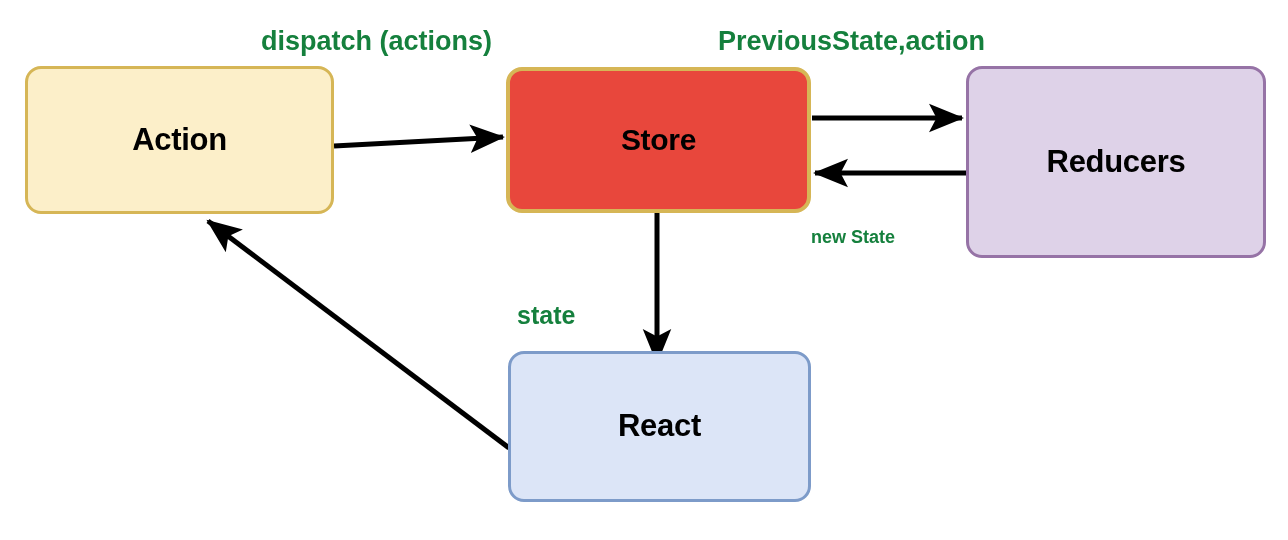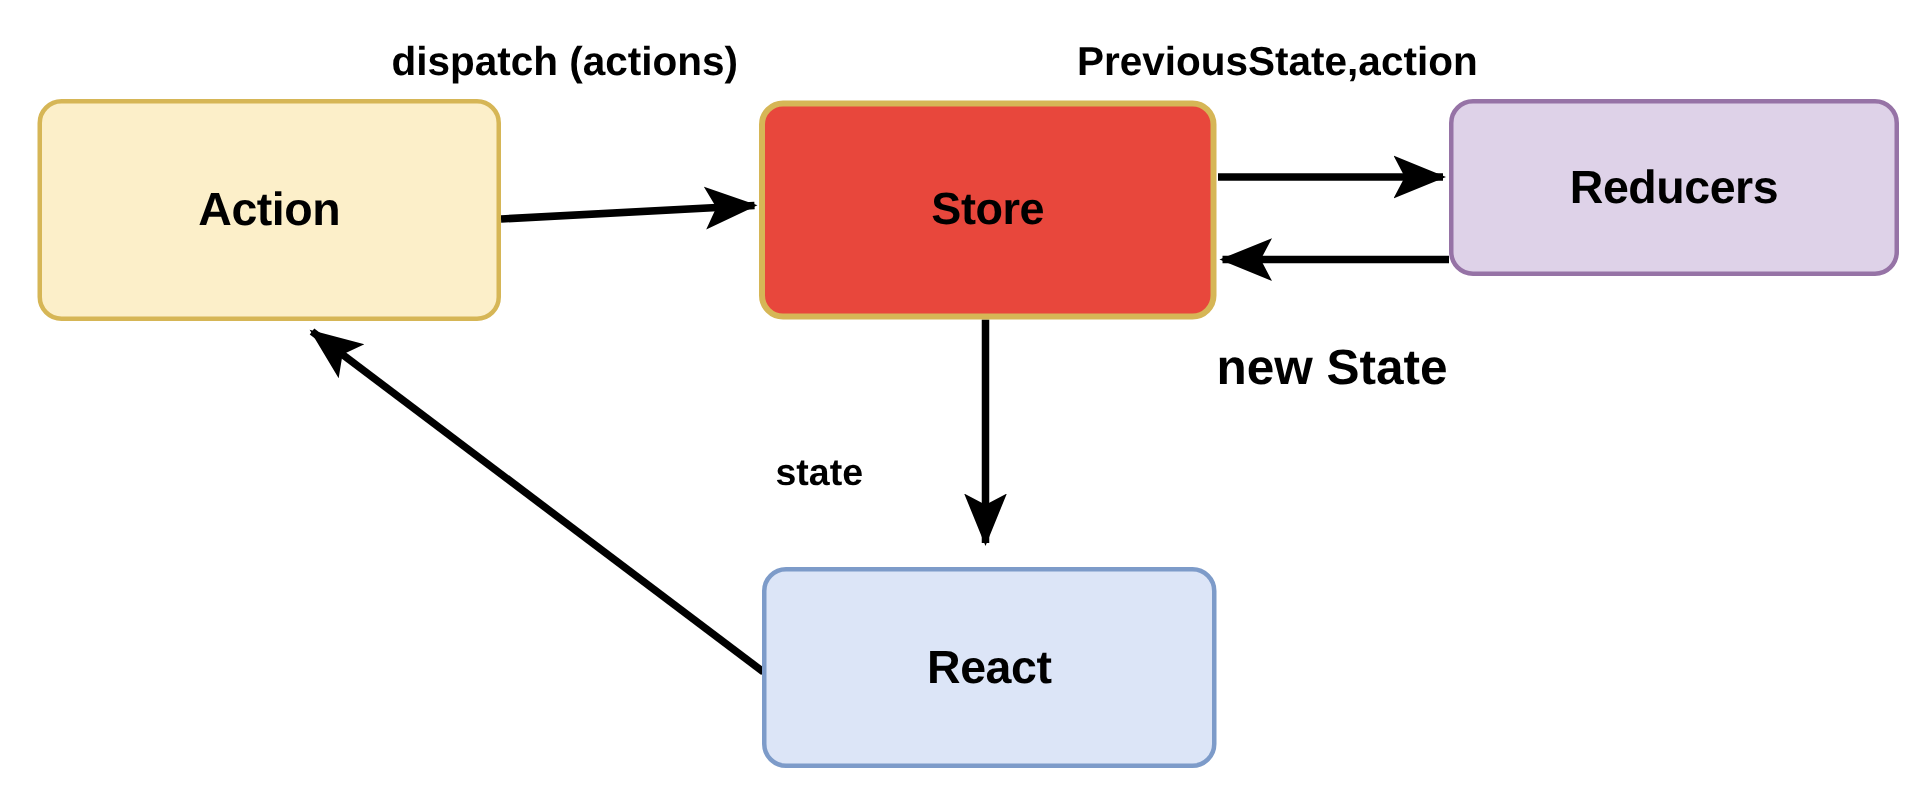--- a/index.html
+++ b/index.html
@@ -62,48 +62,48 @@
     left: 506px; top: 67px;
     width: 305px; height: 146px;
     background: #E8473C;
     border-color: #D6B656;
     border-width: 4px;
   }
   #node-store .node-label.l1 { font-size: 30px; }
 
   #node-reducers {
     left: 966px; top: 66px;
-    width: 300px; height: 118px;
+    width: 300px; height: 192px;
     background: #DED2E8;
     border-color: #9673A6;
     border-width: 3px;
   }
   #node-reducers .node-label.l1 { font-size: 31px; }
 
   #node-react-components {
-    left: 508px; top: 378px;
-    width: 303px; height: 134px;
+    left: 508px; top: 351px;
+    width: 303px; height: 151px;
     background: #DCE5F7;
     border-color: #7D9BC9;
     border-width: 3px;
   }
   #node-react-components .node-label.l1 { font-size: 31px; }
   #node-react-components .node-label.l2 { font-size: 38px; }
 
   .edge-label {
     position: absolute;
     font-weight: bold;
-    color: #000000;
+    color: #15803d;
     white-space: nowrap;
     z-index: 3;
     line-height: 1;
   }
   #edge-label-dispatch  { left: 261px; top: 28px;  font-size: 27px; }
   #edge-label-prevstate { left: 718px; top: 28px;  font-size: 27px; text-align: center; }
-  #edge-label-newstate  { left: 811px; top: 228px; font-size: 33px; }
+  #edge-label-newstate  { left: 811px; top: 228px; font-size: 18px; }
   #edge-label-state     { left: 517px; top: 303px; font-size: 25px; text-align: center; }
 </style>
 </head>
 <body>
 
 <div id="diagram-canvas">
 
   <svg id="edge-layer" viewBox="0 0 1288 540" width="1288" height="540" xmlns="http://www.w3.org/2000/svg">
     <defs>
       <marker id="arrowhead" markerWidth="8" markerHeight="8" refX="6.6" refY="3" orient="auto" markerUnits="strokeWidth">

